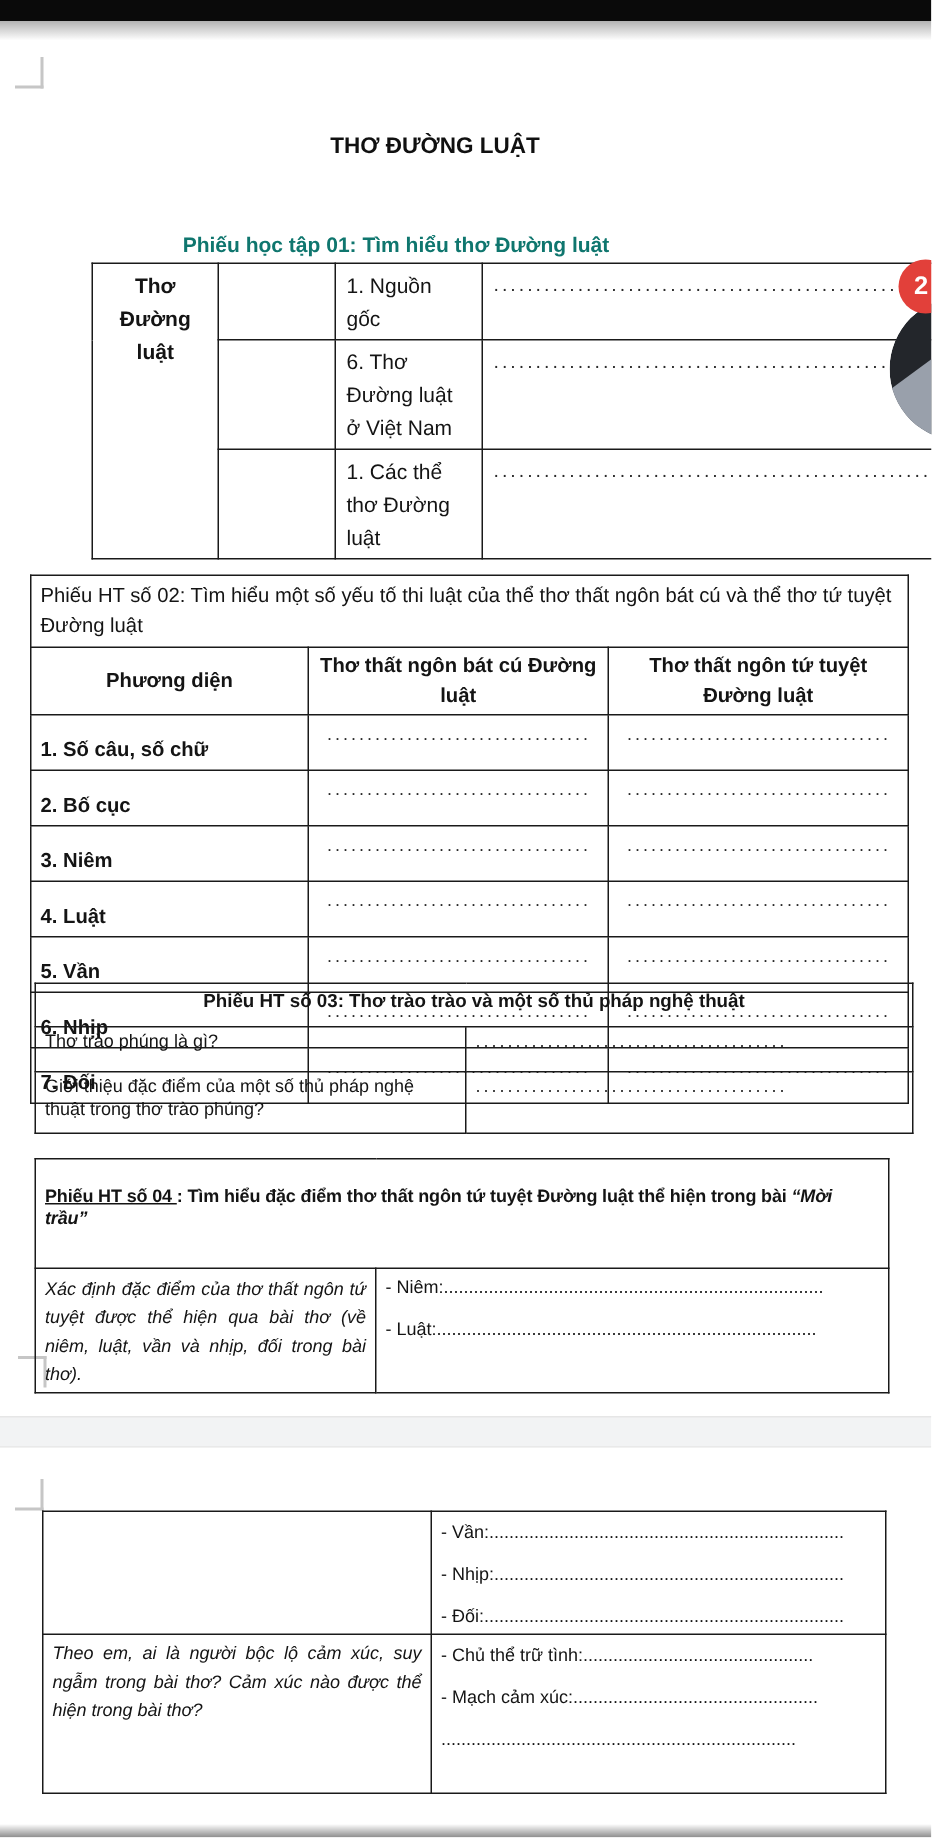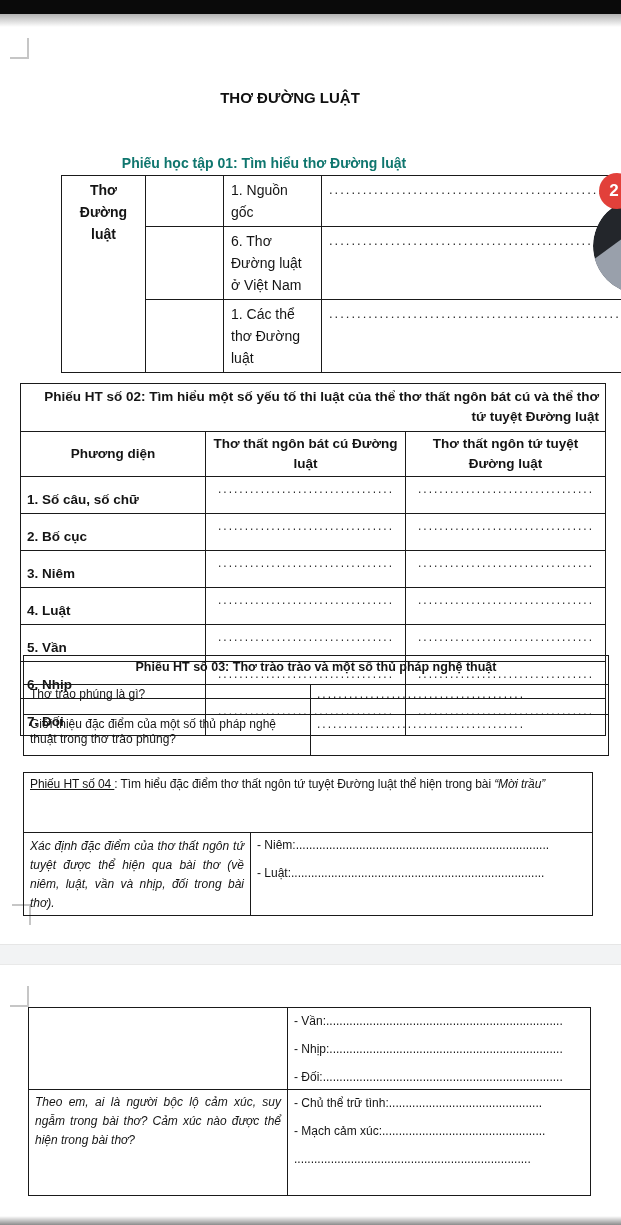--- a/index.html
+++ b/index.html
@@ -32,36 +32,36 @@
   
   .t1{position:absolute;left:61px;top:175px;}
   .t1 table{width:600px;font-size:14px;line-height:22px;}
   .t1 .head{font-weight:bold;text-align:center;padding-top:3px;}
   .t1 td{padding:3px 7px;}
   .t1 .dcell{overflow:hidden;}
   .t1 .dots{width:330px;font-size:13px;}
   
   .t2{position:absolute;left:20px;top:383px;}
   .t2 table{width:585px;font-size:13.5px;line-height:20px;}
-  .t2 .title{font-weight:bold;text-align:right;height:42px;padding-top:3px;}
+  .t2 .title{font-weight:normal;text-align:left;height:42px;padding-top:3px;}
   .t2 .ch{font-weight:bold;text-align:center;height:40px;padding-top:2px;}
   .t2 .lbl{font-weight:bold;height:21px;padding-top:13px;}
   .t2 .dc{text-align:center;}
   .t2 .dots{width:175px;font-size:12px;}
   
   .t3{position:absolute;left:23px;top:655px;}
   .t3 table{width:585px;font-size:12px;line-height:14.5px;}
   .t3 .title{font-weight:bold;text-align:center;font-size:12.5px;height:22px;padding-top:4px;}
   .t3 .q1{height:25px;}
   .t3 .q2{height:36px;}
   .t3 .dots{width:205px;}
   
   .t4{position:absolute;left:23px;top:772px;}
   .t4 table{width:569px;font-size:12px;line-height:15px;}
-  .t4 .title{font-weight:normal;font-size:12px;height:53px;padding-top:4px;letter-spacing:-.1px;}
+  .t4 .title{font-weight:bold;font-size:12px;height:53px;padding-top:17px;letter-spacing:-.1px;}
   .t4 .title .u{text-decoration:underline;}
   .t4 .title .it{font-style:italic;}
   .t4 .q{font-style:italic;text-align:justify;height:58px;line-height:19px;padding-top:4px;}
   .t4 .ans .line{display:block;width:318px;overflow:hidden;white-space:nowrap;margin-top:3px;}
   .t4 .ans .line + .line{margin-top:13px;}
   
   .t5{position:absolute;left:28px;top:1007px;}
   .t5 table{width:562px;font-size:12px;line-height:15px;}
   .t5 .q{font-style:italic;text-align:justify;line-height:19px;padding-top:3px;}
   .t5 .line{display:block;width:268px;overflow:hidden;white-space:nowrap;margin-top:4px;}

